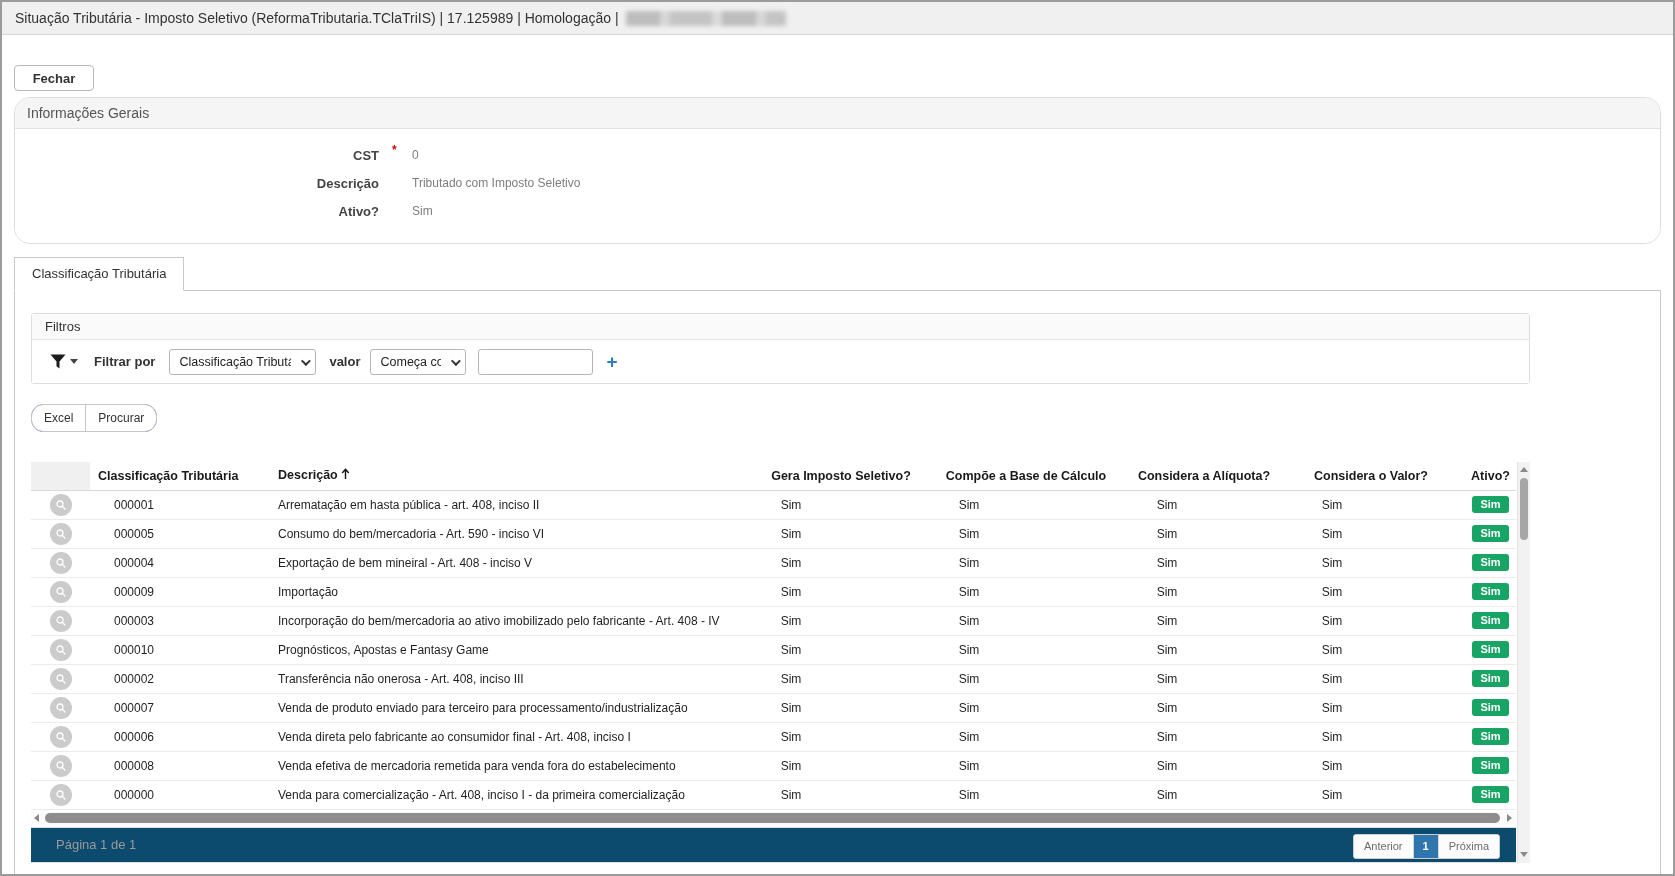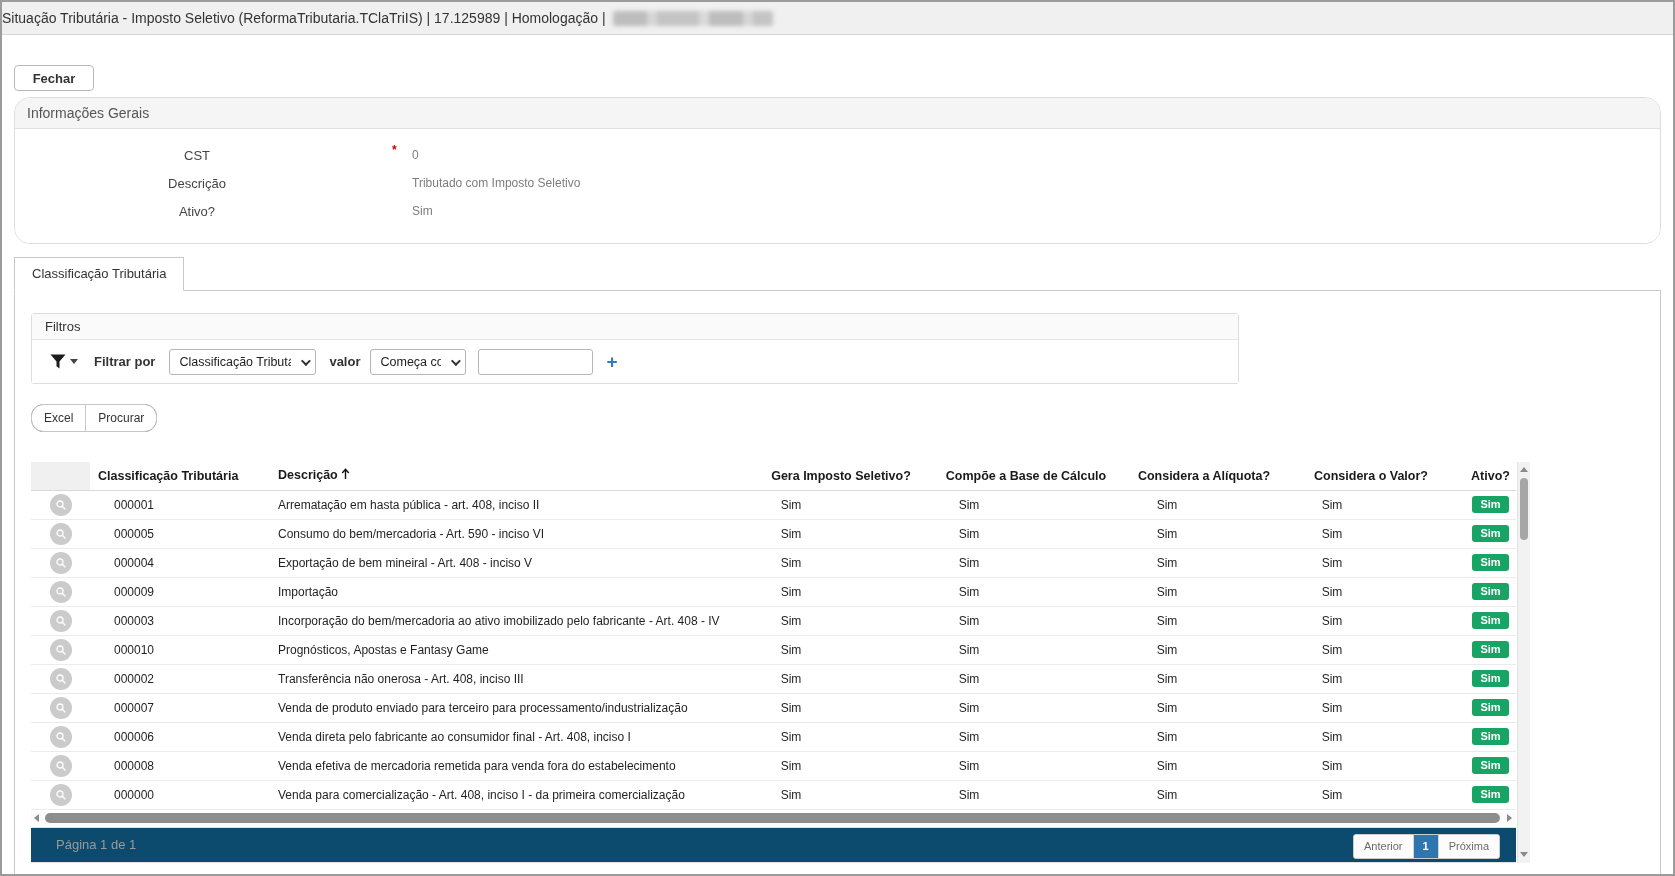--- a/index.html
+++ b/index.html
@@ -2,49 +2,49 @@
 <html style="--badge-green: #18a464; --accent-blue: #2e76ad; --add-blue: #2d7dc1;"><head>
 <meta charset="utf-8">
 <style>
   * { box-sizing: border-box; margin: 0; padding: 0; }
   html,body { width:1675px; height:876px; background:#e8e8e8; }
   body { font-family: "Liberation Sans", sans-serif; }
 
   .window { width:1675px; height:876px; border:2px solid #9b9b9b; background:#fff; position:relative; overflow:hidden; }
 
   
-  .titlebar { height:33px; background:#f0f0f0; border-bottom:1px solid #d6d6d6; display:flex; align-items:center; }
+  .titlebar { height:33px; background:#f0f0f0; border-bottom:1px solid #d6d6d6; display:flex; align-items:center; padding-left:13px; }
   .titlebar-text { font-size:14px; color:#333; }
   .redacted { display:inline-block; width:160px; height:15px; margin-left:7px; border-radius:2px;
               background:repeating-linear-gradient(90deg,#bdbdbd 0 34px,#d6d6d6 34px 44px,#c4c4c4 44px 86px,#dadada 86px 96px);
               filter:blur(2px); }
 
   .main { padding:0 12px; }
 
   
   .btn-fechar { margin-top:30px; display:inline-block; width:80px; height:26px; background:#fff; border:1px solid #b9b9b9;
                 border-radius:4px; font-family:"Liberation Sans",sans-serif; font-size:13px; font-weight:bold; color:#333; cursor:pointer; }
 
   
   .info-box { margin-top:6px; border:1px solid #ddd; border-radius:16px; overflow:hidden; }
   .section-header { background:#f5f5f5; border-bottom:1px solid #e2e2e2; padding:7px 12px; font-size:14px; color:#555; }
   .info-body { background:#fff; padding:12px 0 18px; }
   .form-row { display:flex; align-items:center; height:28px; }
-  .form-label { width:364px; text-align:center; font-size:13px; font-weight:normal; color:#444; }
+  .form-label { width:364px; text-align:right; font-size:13px; font-weight:bold; color:#444; }
   .form-req { width:33px; color:#cc0000; font-size:12px; font-weight:bold; padding-left:13px; position:relative; top:-5px; }
   .form-value { font-size:12px; color:#7d7d7d; }
 
   
   .tabs { margin-top:12px; position:relative; }
   .tab { display:inline-block; padding:8px 17px 9px; background:#fff; border:1px solid #c9c9c9; border-bottom:1px solid #fff;
          position:relative; top:1px; z-index:2; font-size:13px; color:#333; cursor:pointer; }
   .tab-panel { border:1px solid #c9c9c9; background:#fff; height:587px; padding:22px 16px 0; position:relative; z-index:1; }
 
   
-  .filters-box { width:1208px; border:1px solid #ddd; border-radius:3px; }
+  .filters-box { width:1499px; border:1px solid #ddd; border-radius:3px; }
   .filters-header { background:#fafafa; border-bottom:1px solid #e5e5e5; padding:5px 13px; font-size:13px; color:#333; }
   .filter-row { height:43px; display:flex; align-items:center; padding-left:18px; background:#fff; }
   .funnel-wrap { display:flex; align-items:center; margin-right:16px; cursor:pointer; }
   .caret-down { width:0; height:0; border-left:4px solid transparent; border-right:4px solid transparent; border-top:5px solid #444; margin-left:4px; }
   .lbl { font-size:13px; font-weight:bold; color:#333; }
   .select-wrap { position:relative; display:inline-block; }
   select { appearance:none; -webkit-appearance:none; font-family:"Liberation Sans",sans-serif; font-size:12.5px; color:#222;
            border:1px solid #b5b5b5; border-radius:3px; background:#fff; height:26px; padding:0 24px 0 9px; }
   .select-caret { position:absolute; right:8px; top:10px; width:7px; height:7px; border-right:2px solid #333; border-bottom:2px solid #333;
                   transform:rotate(45deg) translateY(-2px); pointer-events:none; }

